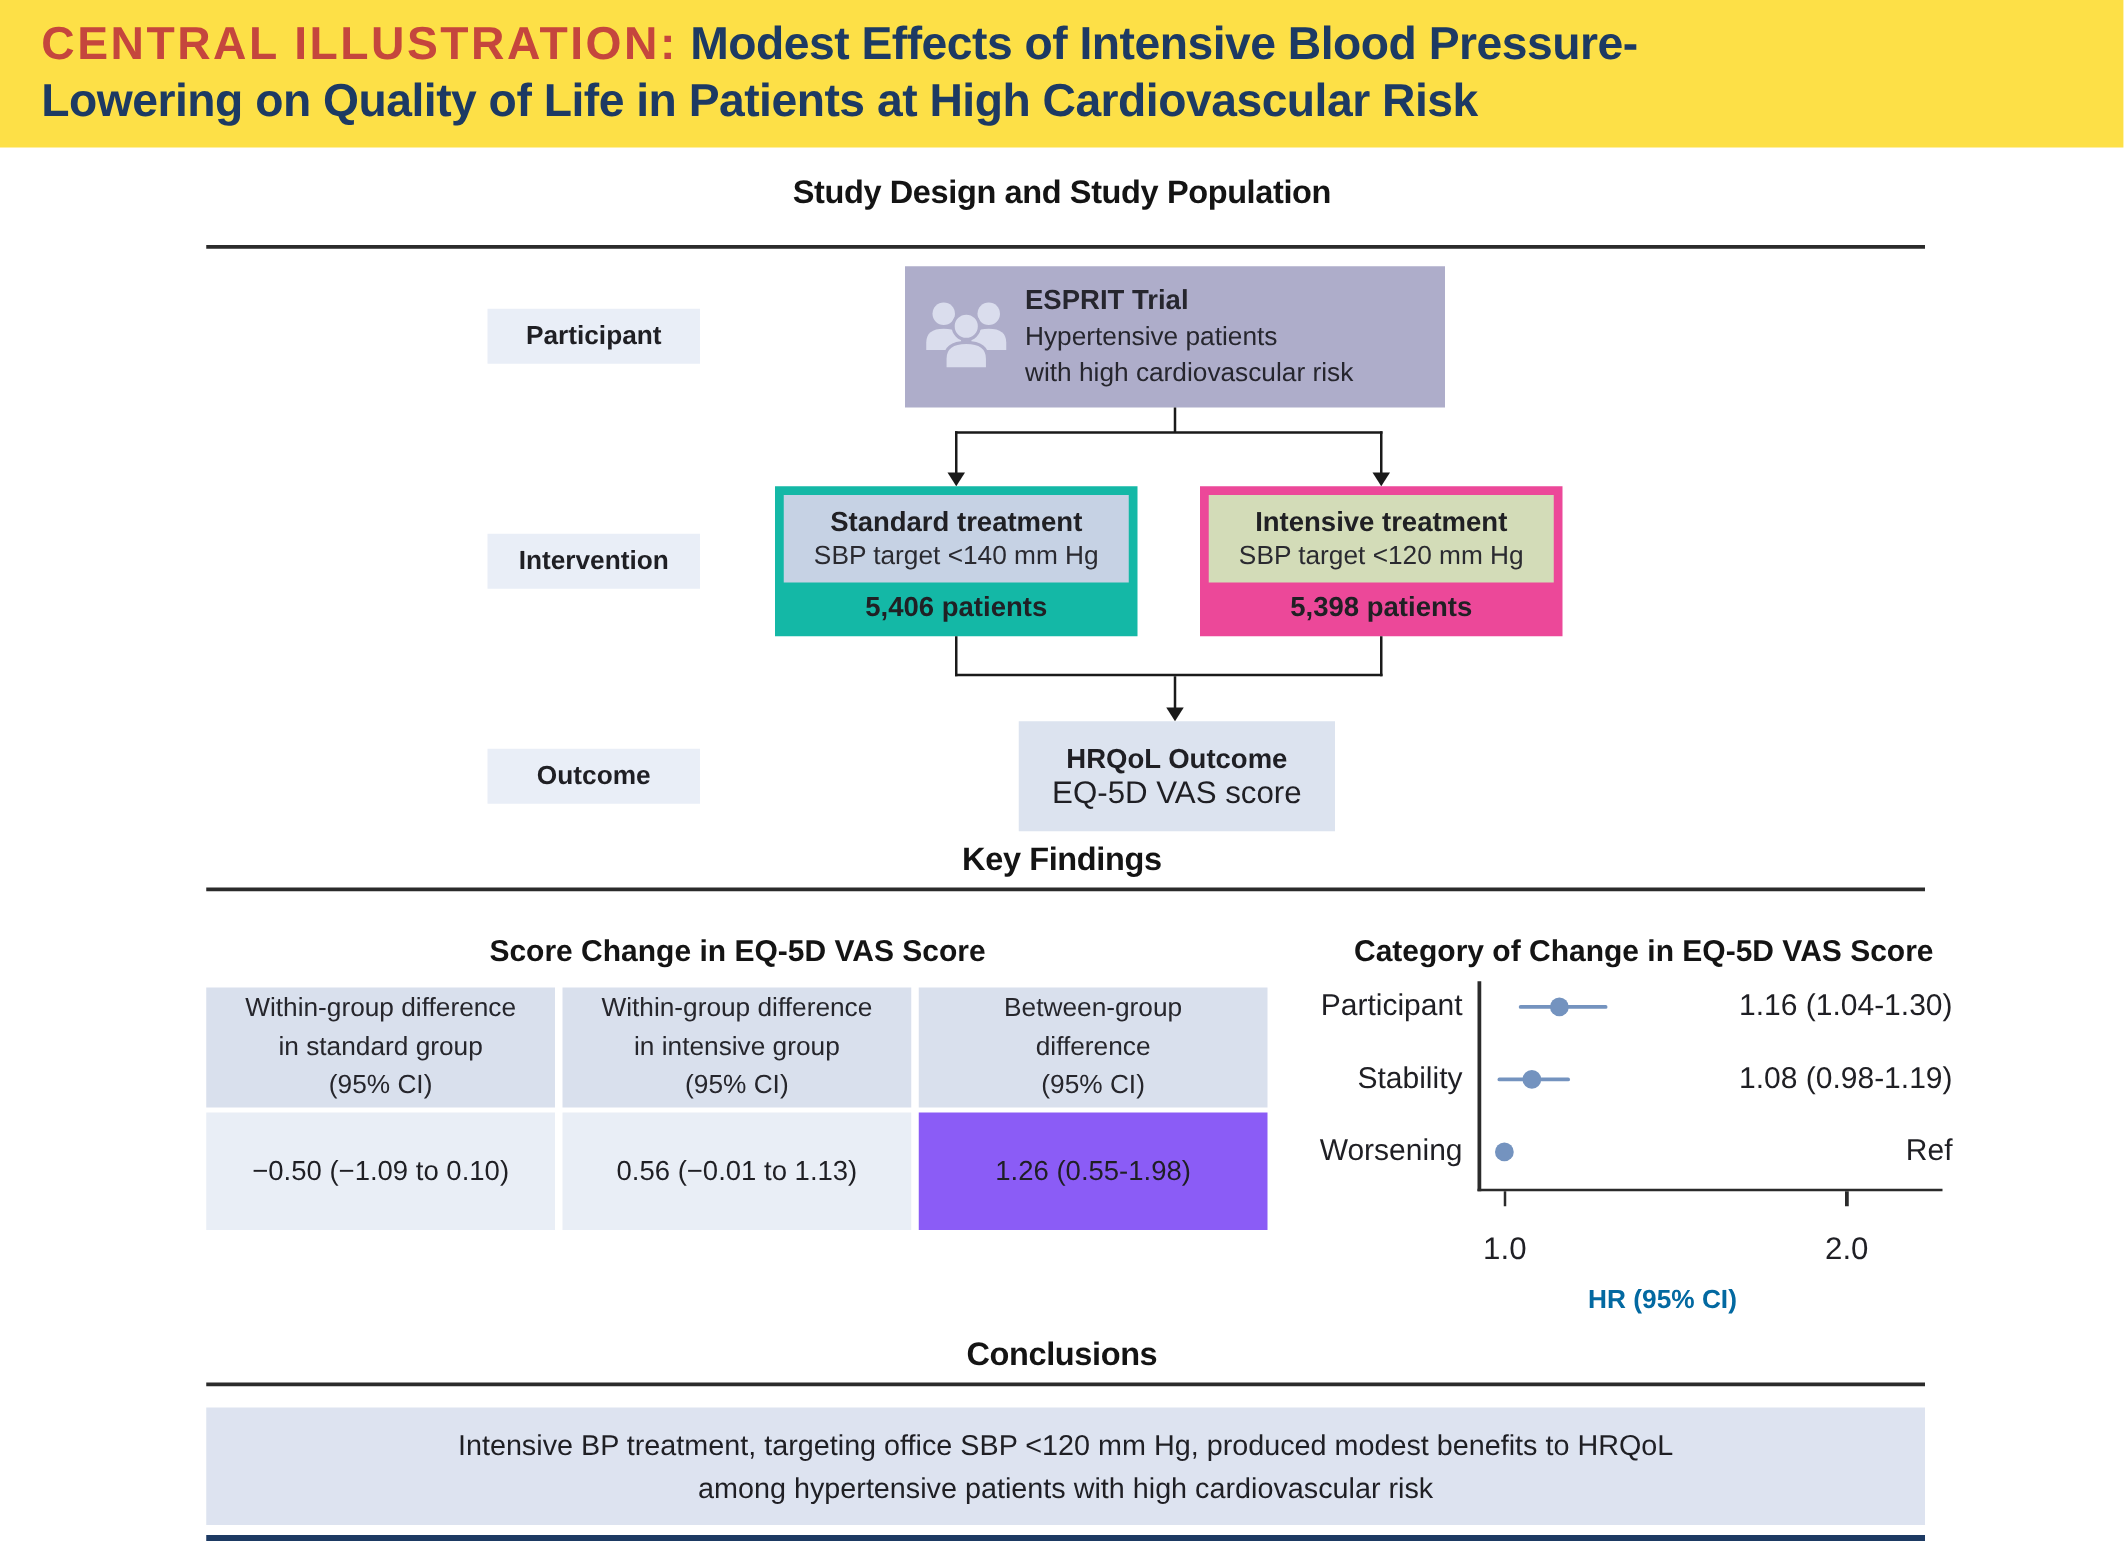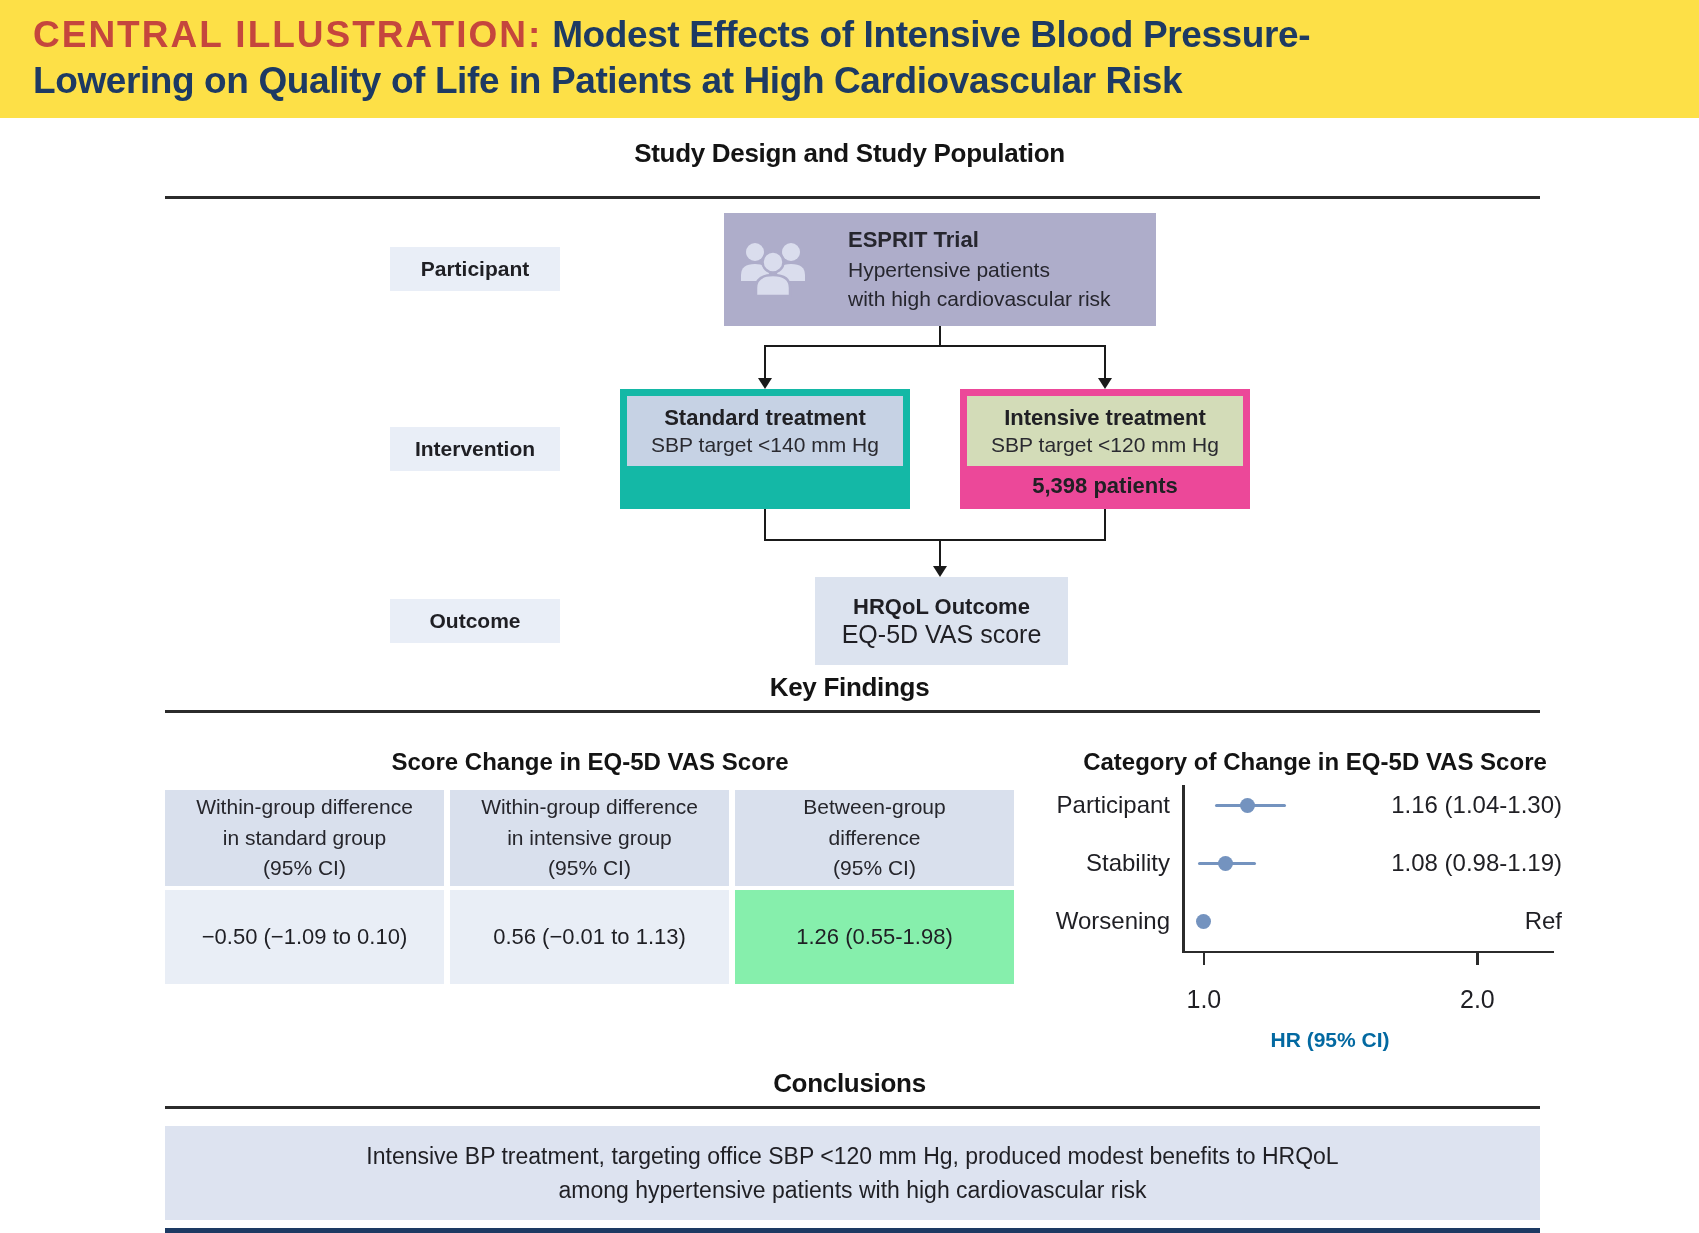--- a/index.html
+++ b/index.html
@@ -10,21 +10,21 @@
   
   .header-band { position:absolute; left:0; top:0; width:1699px; height:118px; }
   .header-text { padding:12px 40px 0 33px; font-size:37px; font-weight:bold; line-height:1.24; letter-spacing:-0.4px; }
   .accent { letter-spacing:2px; }
   
   .sec-heading { position:absolute; left:0; width:1699px; text-align:center; font-size:26px; font-weight:bold; color:#141414; letter-spacing:-0.3px; }
   .rule { position:absolute; left:165px; width:1375px; height:3px; background:#2b2b2b; }
   
   .row-label { position:absolute; left:390px; width:170px; height:44px; display:flex; align-items:center; justify-content:center;
                font-size:21px; font-weight:bold; color:#1f1f24; }
-  .trial-box { position:absolute; left:724px; top:213px; width:432px; height:113px; display:flex; align-items:center; padding-left:16px; box-sizing:border-box;gap:28px; }
+  .trial-box { position:absolute; left:724px; top:213px; width:432px; height:113px; display:flex; align-items:center; padding-left:16px; box-sizing:border-box; }
   .trial-text { margin-left:14px; font-size:21px; line-height:1.38; color:#26262e; }
   .trial-name { font-size:22px; font-weight:bold; }
   .arm-box { position:absolute; top:389px; width:290px; height:120px; box-sizing:border-box; }
   .arm-inner { margin:7px 7px 0 7px; height:70px; display:flex; flex-direction:column; align-items:center; justify-content:center; }
   .arm-title { font-size:22px; font-weight:bold; color:#202024; line-height:1.25; }
   .arm-target { font-size:21px; color:#2a2a30; line-height:1.25; }
   .arm-patients { height:40px; display:flex; align-items:center; justify-content:center; font-size:22px; font-weight:bold; color:#202024; }
   .outcome-box { position:absolute; left:815px; top:577px; width:253px; height:88px; display:flex; flex-direction:column; align-items:center; justify-content:center; }
   .outcome-title { font-size:22px; font-weight:bold; }
   .outcome-measure { font-size:25px; }
@@ -103,20 +103,21 @@
   <div class="arrow-down" style="left:758px;top:378px"></div>
   <div class="arrow-down" style="left:1098px;top:378px"></div>
 
   <div class="row-label" style="top: 427px; background-color: rgb(233, 238, 247);">Intervention</div>
 
   <div class="arm-box" style="left: 620px; background-color: #14b8a6;">
     <div class="arm-inner" style="background-color: rgb(198, 210, 228);">
       <div class="arm-title">Standard treatment</div>
       <div class="arm-target">SBP target &lt;140 mm Hg</div>
     </div>
+    <div class="arm-patients">5,406 patients</div>
   </div>
 
   <div class="arm-box" style="left: 960px; background-color: #ec4899; text-align: right;">
     <div class="arm-inner" style="background-color: rgb(211, 220, 184);">
       <div class="arm-title">Intensive treatment</div>
       <div class="arm-target">SBP target &lt;120 mm Hg</div>
     </div>
     <div class="arm-patients">5,398 patients</div>
   </div>
 
@@ -143,21 +144,21 @@
 (95% CI)</div>
   <div class="tbl-cell tbl-head" style="left: 450px; background-color: rgb(217, 224, 237);">Within-group difference
 in intensive group
 (95% CI)</div>
   <div class="tbl-cell tbl-head" style="left: 735px; background-color: rgb(217, 224, 237);">Between-group
 difference
 (95% CI)</div>
 
   <div class="tbl-cell tbl-val" style="left: 165px; background-color: rgb(233, 238, 246);">−0.50 (−1.09 to 0.10)</div>
   <div class="tbl-cell tbl-val" style="left: 450px; background-color: rgb(233, 238, 246);">0.56 (−0.01 to 1.13)</div>
-  <div class="tbl-cell tbl-val" style="left: 735px; background-color: #86efac;">1.26 (0.55-1.98)</div>
+  <div class="tbl-cell tbl-val" style="left: 735px; background-color: #8b5cf6;">1.26 (0.55-1.98)</div>
 
   <div class="forest-title">Category of Change in EQ-5D VAS Score</div>
   <div class="forest-labels">
       <div class="forest-row" style="top: 20px;">Participant</div>
       <div class="forest-row" style="top: 78px;">Stability</div>
       <div class="forest-row" style="top: 136px;">Worsening</div>
     </div>
   <div class="forest-area">
     <div class="y-axis"></div>
     <div class="x-axis"></div>

